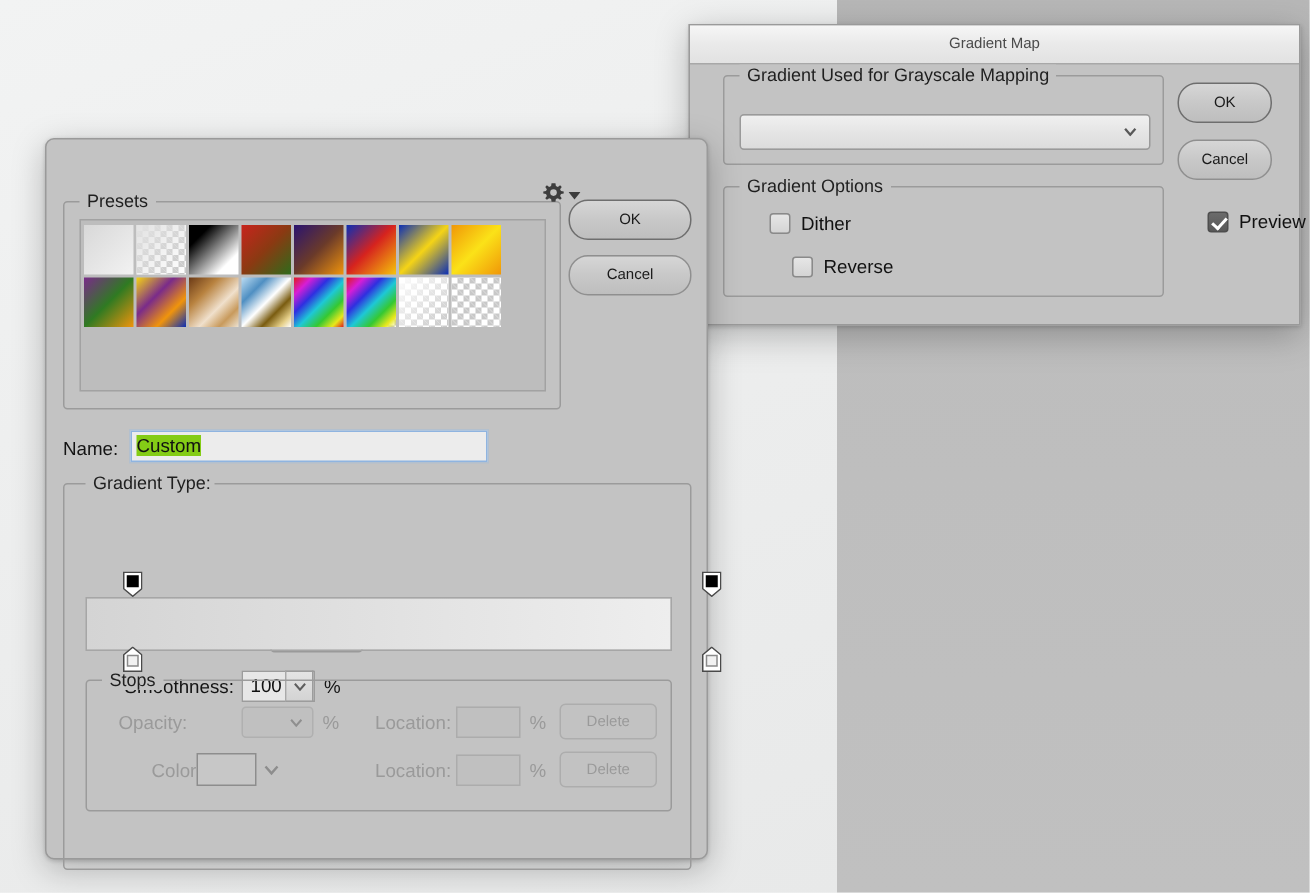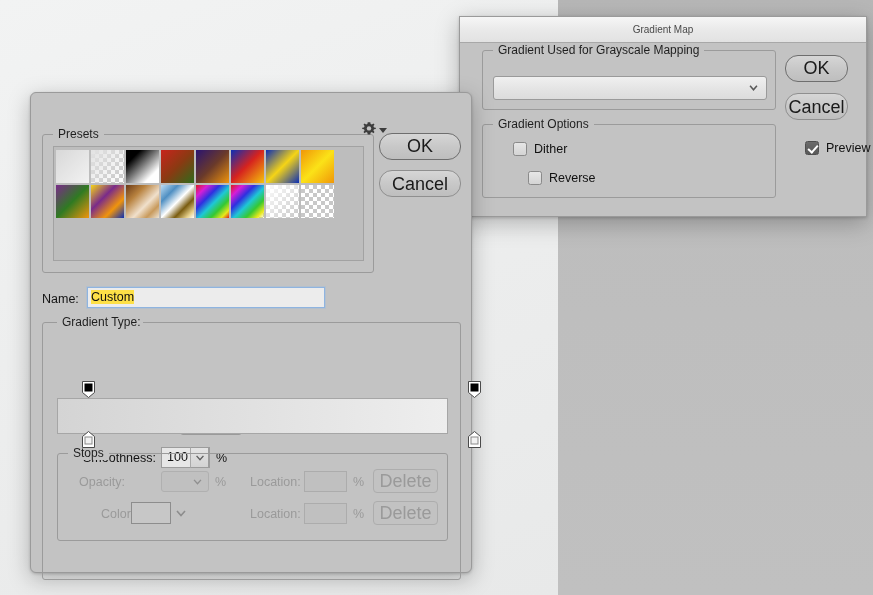--- a/index.html
+++ b/index.html
@@ -91,21 +91,21 @@
     white-space: nowrap;
   }
 
   
   .btn {
     position: absolute;
     background: linear-gradient(180deg, #d6d6d6 0%, #c8c8c8 50%, #bebebe 100%);
     border: 1px solid #8f8f8f;
     border-radius: 13px;
     box-sizing: border-box;
-    font-size: 18px;
+    font-size: 10px;
     color: #1a1a1a;
     text-align: center;
     line-height: 25px;
     cursor: default;
     user-select: none;
   }
   .btn.default {
     border-color: #6e6e6e;
     border-width: 1.5px;
   }
@@ -120,21 +120,21 @@
     color: #111;
     padding: 0 3px;
     line-height: 18px;
   }
   .textfield.focused {
     border: 1px solid #8fb4e0;
     background: #ececec;
     box-shadow: 0 0 0 1px rgba(150,185,225,0.35);
   }
   .textfield .sel {
-    background: #fde047;
+    background: #84cc16;
   }
   .textfield.disabled {
     background: #c0c0c0;
     border-color: #acacac;
     color: #9d9d9d;
   }
 
   
   .popup {
     position: absolute;

